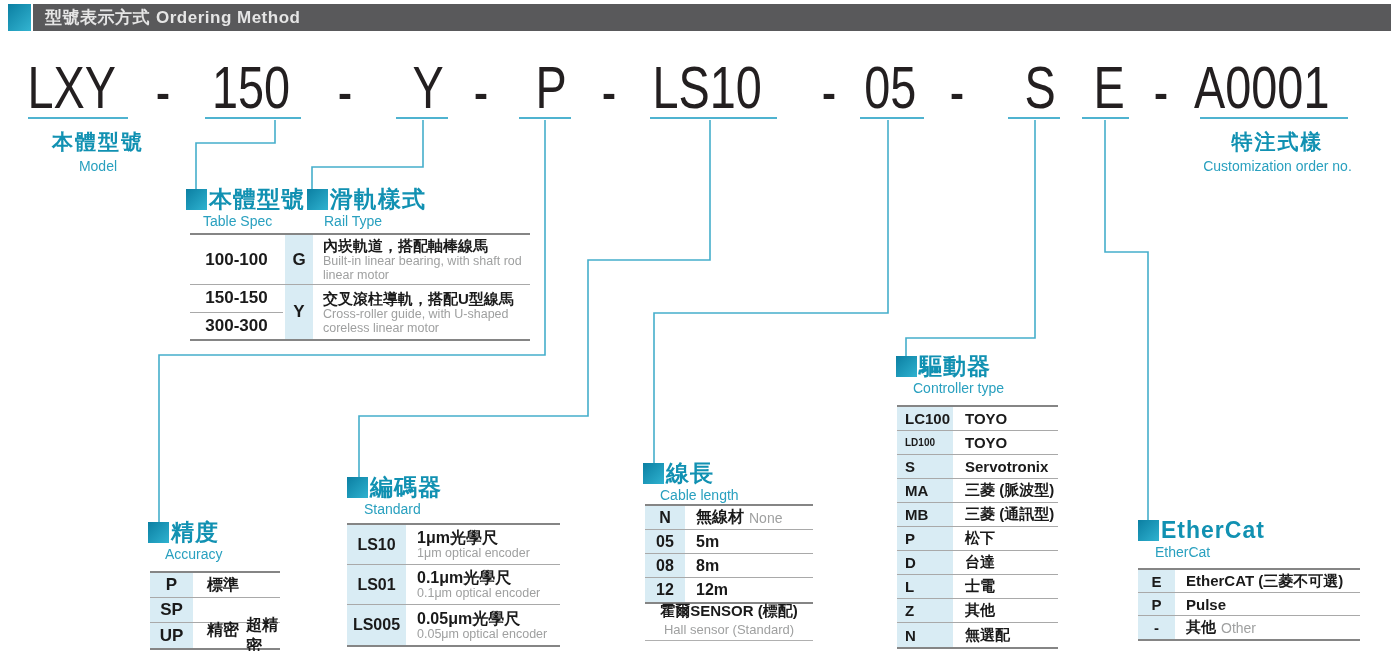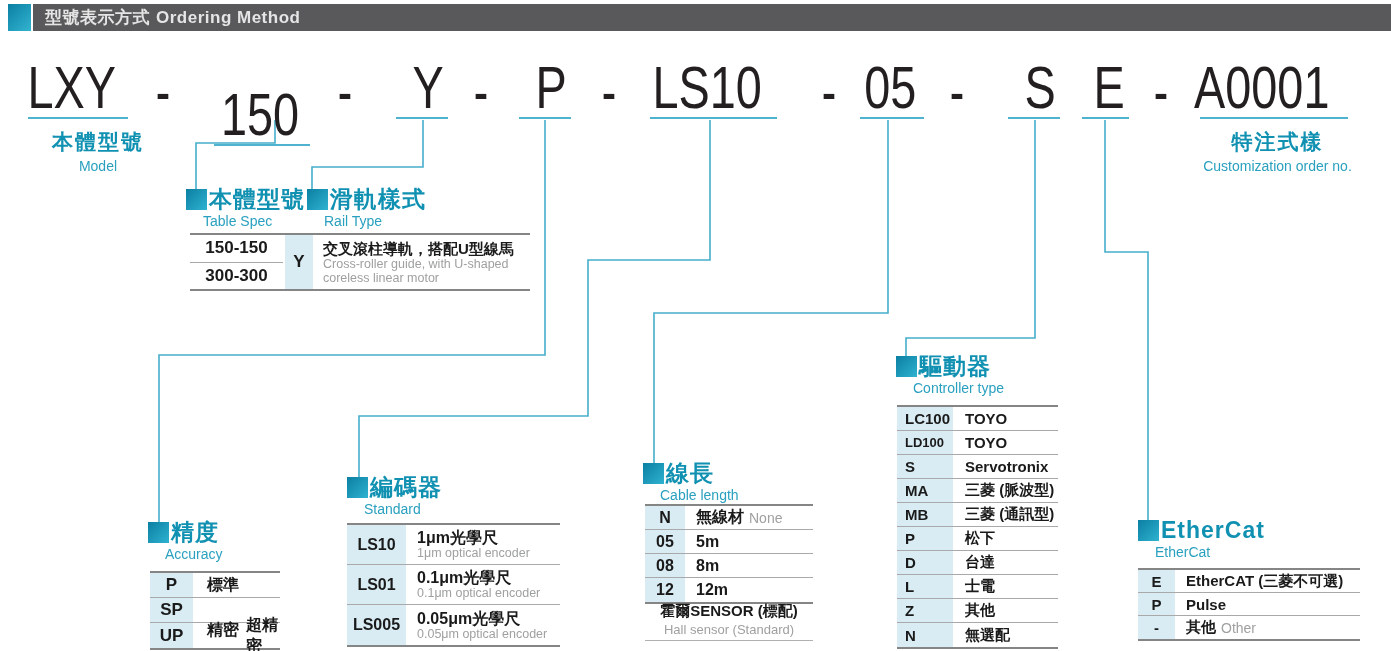--- a/index.html
+++ b/index.html
@@ -75,21 +75,21 @@
     <polyline points="710,120 710,260 588,260 588,416 359,416 359,480"></polyline>
     <polyline points="888,120 888,313 654,313 654,466"></polyline>
     <polyline points="1035,120 1035,338 906,338 906,359"></polyline>
     <polyline points="1105,120 1105,252 1148,252 1148,523"></polyline>
   </svg>
 
   <div class="seg" style="left:28px;width:100px;">
       <span class="t">LXY</span>
     </div>
   <div class="dash" style="left:148px;">-</div>
-  <div class="seg" style="left:214px;width:96px;margin-top:27px;">
+  <div class="seg" style="left:205px;width:96px;">
       <span class="t">150</span>
     </div>
   <div class="dash" style="left:330px;">-</div>
   <div class="seg" style="left:396px;width:52px;">
       <span class="t">Y</span>
     </div>
   <div class="dash" style="left:466px;">-</div>
   <div class="seg" style="left:519px;width:52px;">
       <span class="t">P</span>
     </div>
@@ -131,20 +131,30 @@
   </div>
   <div class="sec-head" style="left:307px;top:188px;">
     <div class="trow">
         <span class="sq"></span>
         <span class="zh">滑軌樣式</span>
       </div>
     <div class="en">Rail Type</div>
   </div>
 
   <div class="tbl" style="left:190px;top:233px;width:340px;">
+    <div class="row" style="height:50px;">
+      <div class="rail-spec">
+          <div class="sp">100-100</div>
+        </div>
+      <div class="rail-code">G</div>
+      <div class="rail-desc">
+        <div class="desc-zh">內崁軌道，搭配軸棒線馬</div>
+        <div class="desc-en">Built-in linear bearing, with shaft rod linear motor</div>
+      </div>
+    </div>
     <div class="row" style="height:54px;">
       <div class="rail-spec">
         <div class="sp">150-150</div>
         <div class="sp">300-300</div>
       </div>
       <div class="rail-code">Y</div>
       <div class="rail-desc">
         <div class="desc-zh">交叉滾柱導軌，搭配U型線馬</div>
         <div class="desc-en">Cross-roller guide, with U-shaped coreless linear motor</div>
       </div>
@@ -257,21 +267,21 @@
     <div class="en">Controller type</div>
   </div>
   <div class="tbl" style="left:897px;top:405px;width:161px;">
     <div class="row" style="height:24px;">
       <div class="c1" style="width:58px;font-size:15px;justify-content:flex-start;padding-left:8px;">LC100</div>
       <div class="c2 inline" style="padding-left:10px;font-size:15px;">
           <span class="val-zh">TOYO</span>
         </div>
     </div>
     <div class="row" style="height:24px;">
-      <div class="c1" style="width:58px;font-size:13px;justify-content:flex-start;padding-left:8px;">LD100</div>
+      <div class="c1" style="width:58px;font-size:10px;justify-content:flex-start;padding-left:8px;">LD100</div>
       <div class="c2 inline" style="padding-left:10px;font-size:15px;">
           <span class="val-zh">TOYO</span>
         </div>
     </div>
     <div class="row" style="height:24px;">
       <div class="c1" style="width:58px;font-size:15px;justify-content:flex-start;padding-left:8px;">S</div>
       <div class="c2 inline" style="padding-left:10px;font-size:15px;">
           <span class="val-zh">Servotronix</span>
         </div>
     </div>

